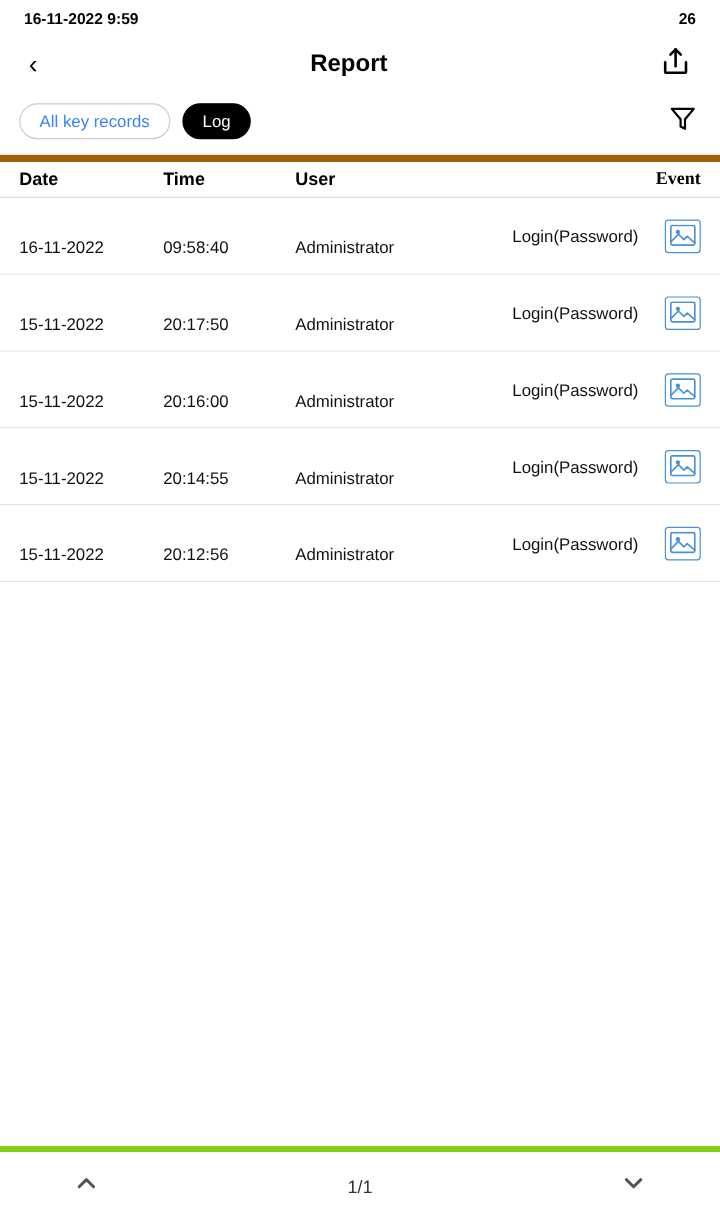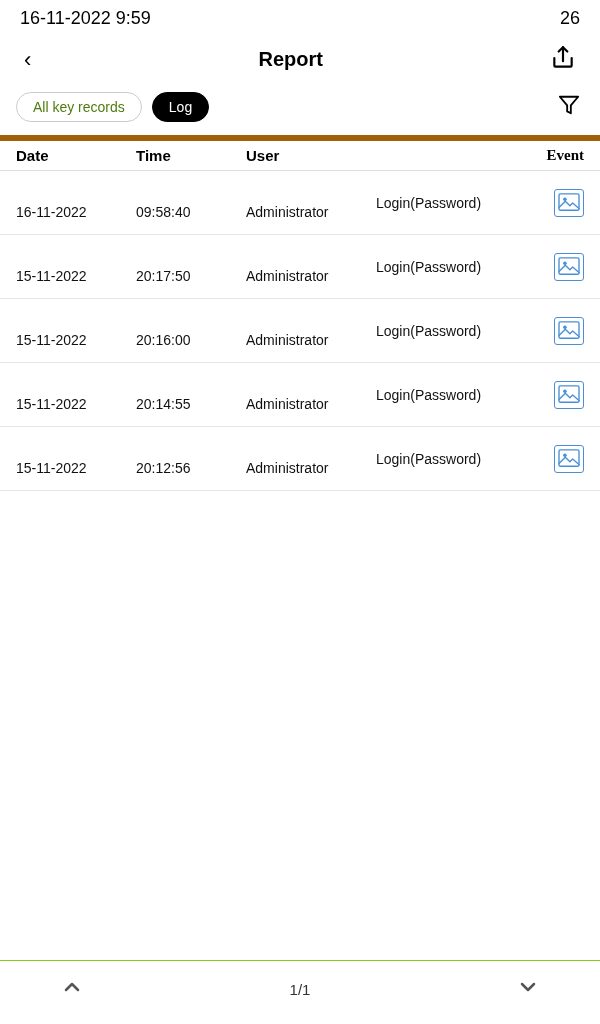--- a/index.html
+++ b/index.html
@@ -11,22 +11,23 @@
       overflow-x: hidden;
       color: #000;
     }
 
     
     .status-bar {
       display: flex;
       justify-content: space-between;
       align-items: center;
       padding: 8px 20px;
-      font-size: 18px;
-      color: #000;
+      font-size: 13px;
+      color: #000;
+      font-weight: bold;
     }
 
     
     .header {
       display: flex;
       align-items: center;
       justify-content: space-between;
       padding: 4px 20px 12px 20px;
     }
     .header-title {
@@ -58,21 +59,21 @@
       align-items: center;
       padding: 0 16px 12px 16px;
       gap: 10px;
     }
     .filter-btn {
       border: 1px solid #ccc;
       border-radius: 20px;
       padding: 6px 16px;
       background: #fff;
       font-size: 14px;
-      color: #4d7c0f;
+      color: #3b82f6;
       cursor: pointer;
     }
     .filter-btn.active {
       background: #000;
       color: #fff;
       border-color: #000;
       text-align: center;
     }
     .filter-icon-btn {
       margin-left: auto;
@@ -108,22 +109,22 @@
       align-items: center;
     }
     .cell {
       font-size: 14px;
       color: #111;
       margin-top: 19px;
     }
     .event-cell {
       display: flex;
       align-items: center;
-      gap: 8px;
-      justify-content: space-between;
+      gap: 22px;
+      justify-content: flex-end;
     }
     .event-text {
       font-size: 14px;
       color: #111;
       text-align: right;
     }
 
     
     .img-icon {
       width: 30px;
@@ -143,21 +144,21 @@
 
     
     .bottom-nav {
       position: fixed;
       bottom: 0;
       width: 600px;
       display: flex;
       align-items: center;
       justify-content: space-between;
       padding: 14px 60px 20px 60px;
-      border-top: 1px solid #84cc16;
+      border-top: 5px solid #84cc16;
       background: #fff;
     }
     .nav-arrow {
       background: none;
       border: none;
       cursor: pointer;
       font-size: 20px;
       color: #555;
     }
     .page-indicator {

